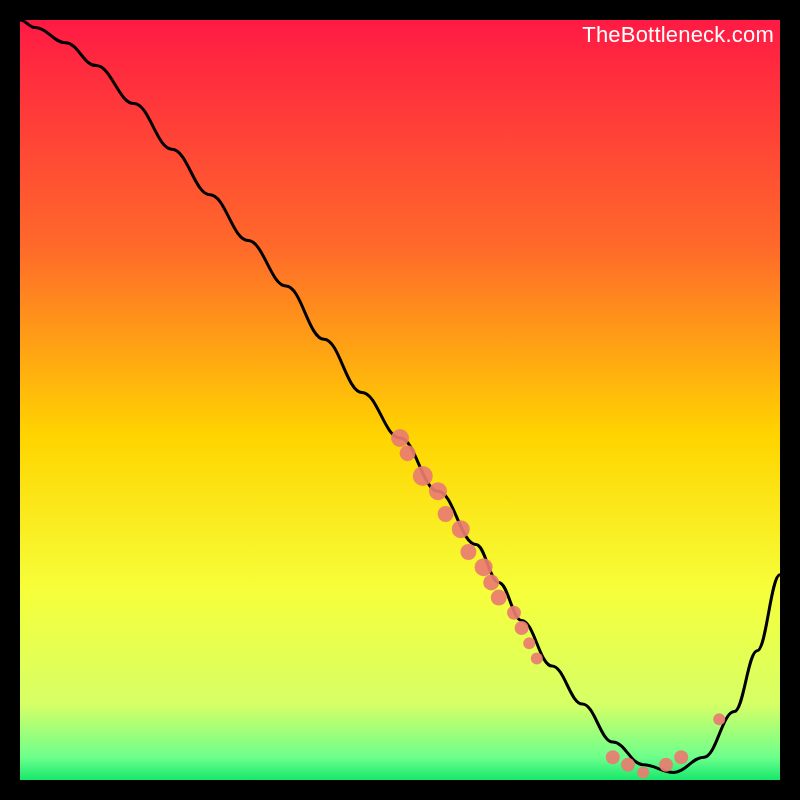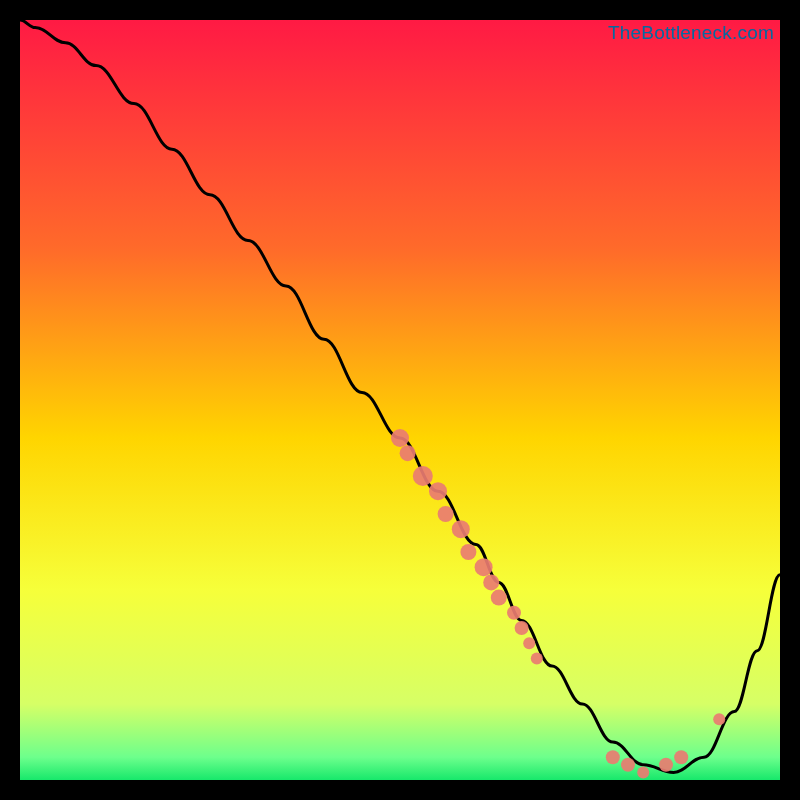--- a/index.html
+++ b/index.html
@@ -23,22 +23,22 @@
     position: absolute;
     left: 0;
     top: 0;
     width: 760px;
     height: 760px;
   }
   .watermark {
     position: absolute;
     top: 2px;
     right: 6px;
-    color: #0369a1;
-    font-size: 19px;
+    color: #ffffff;
+    font-size: 22px;
     font-weight: 500;
     letter-spacing: 0.2px;
     pointer-events: none;
   }
   svg { display: block; }
 </style>
 </head>
 <body>
 
 <div class="frame">

